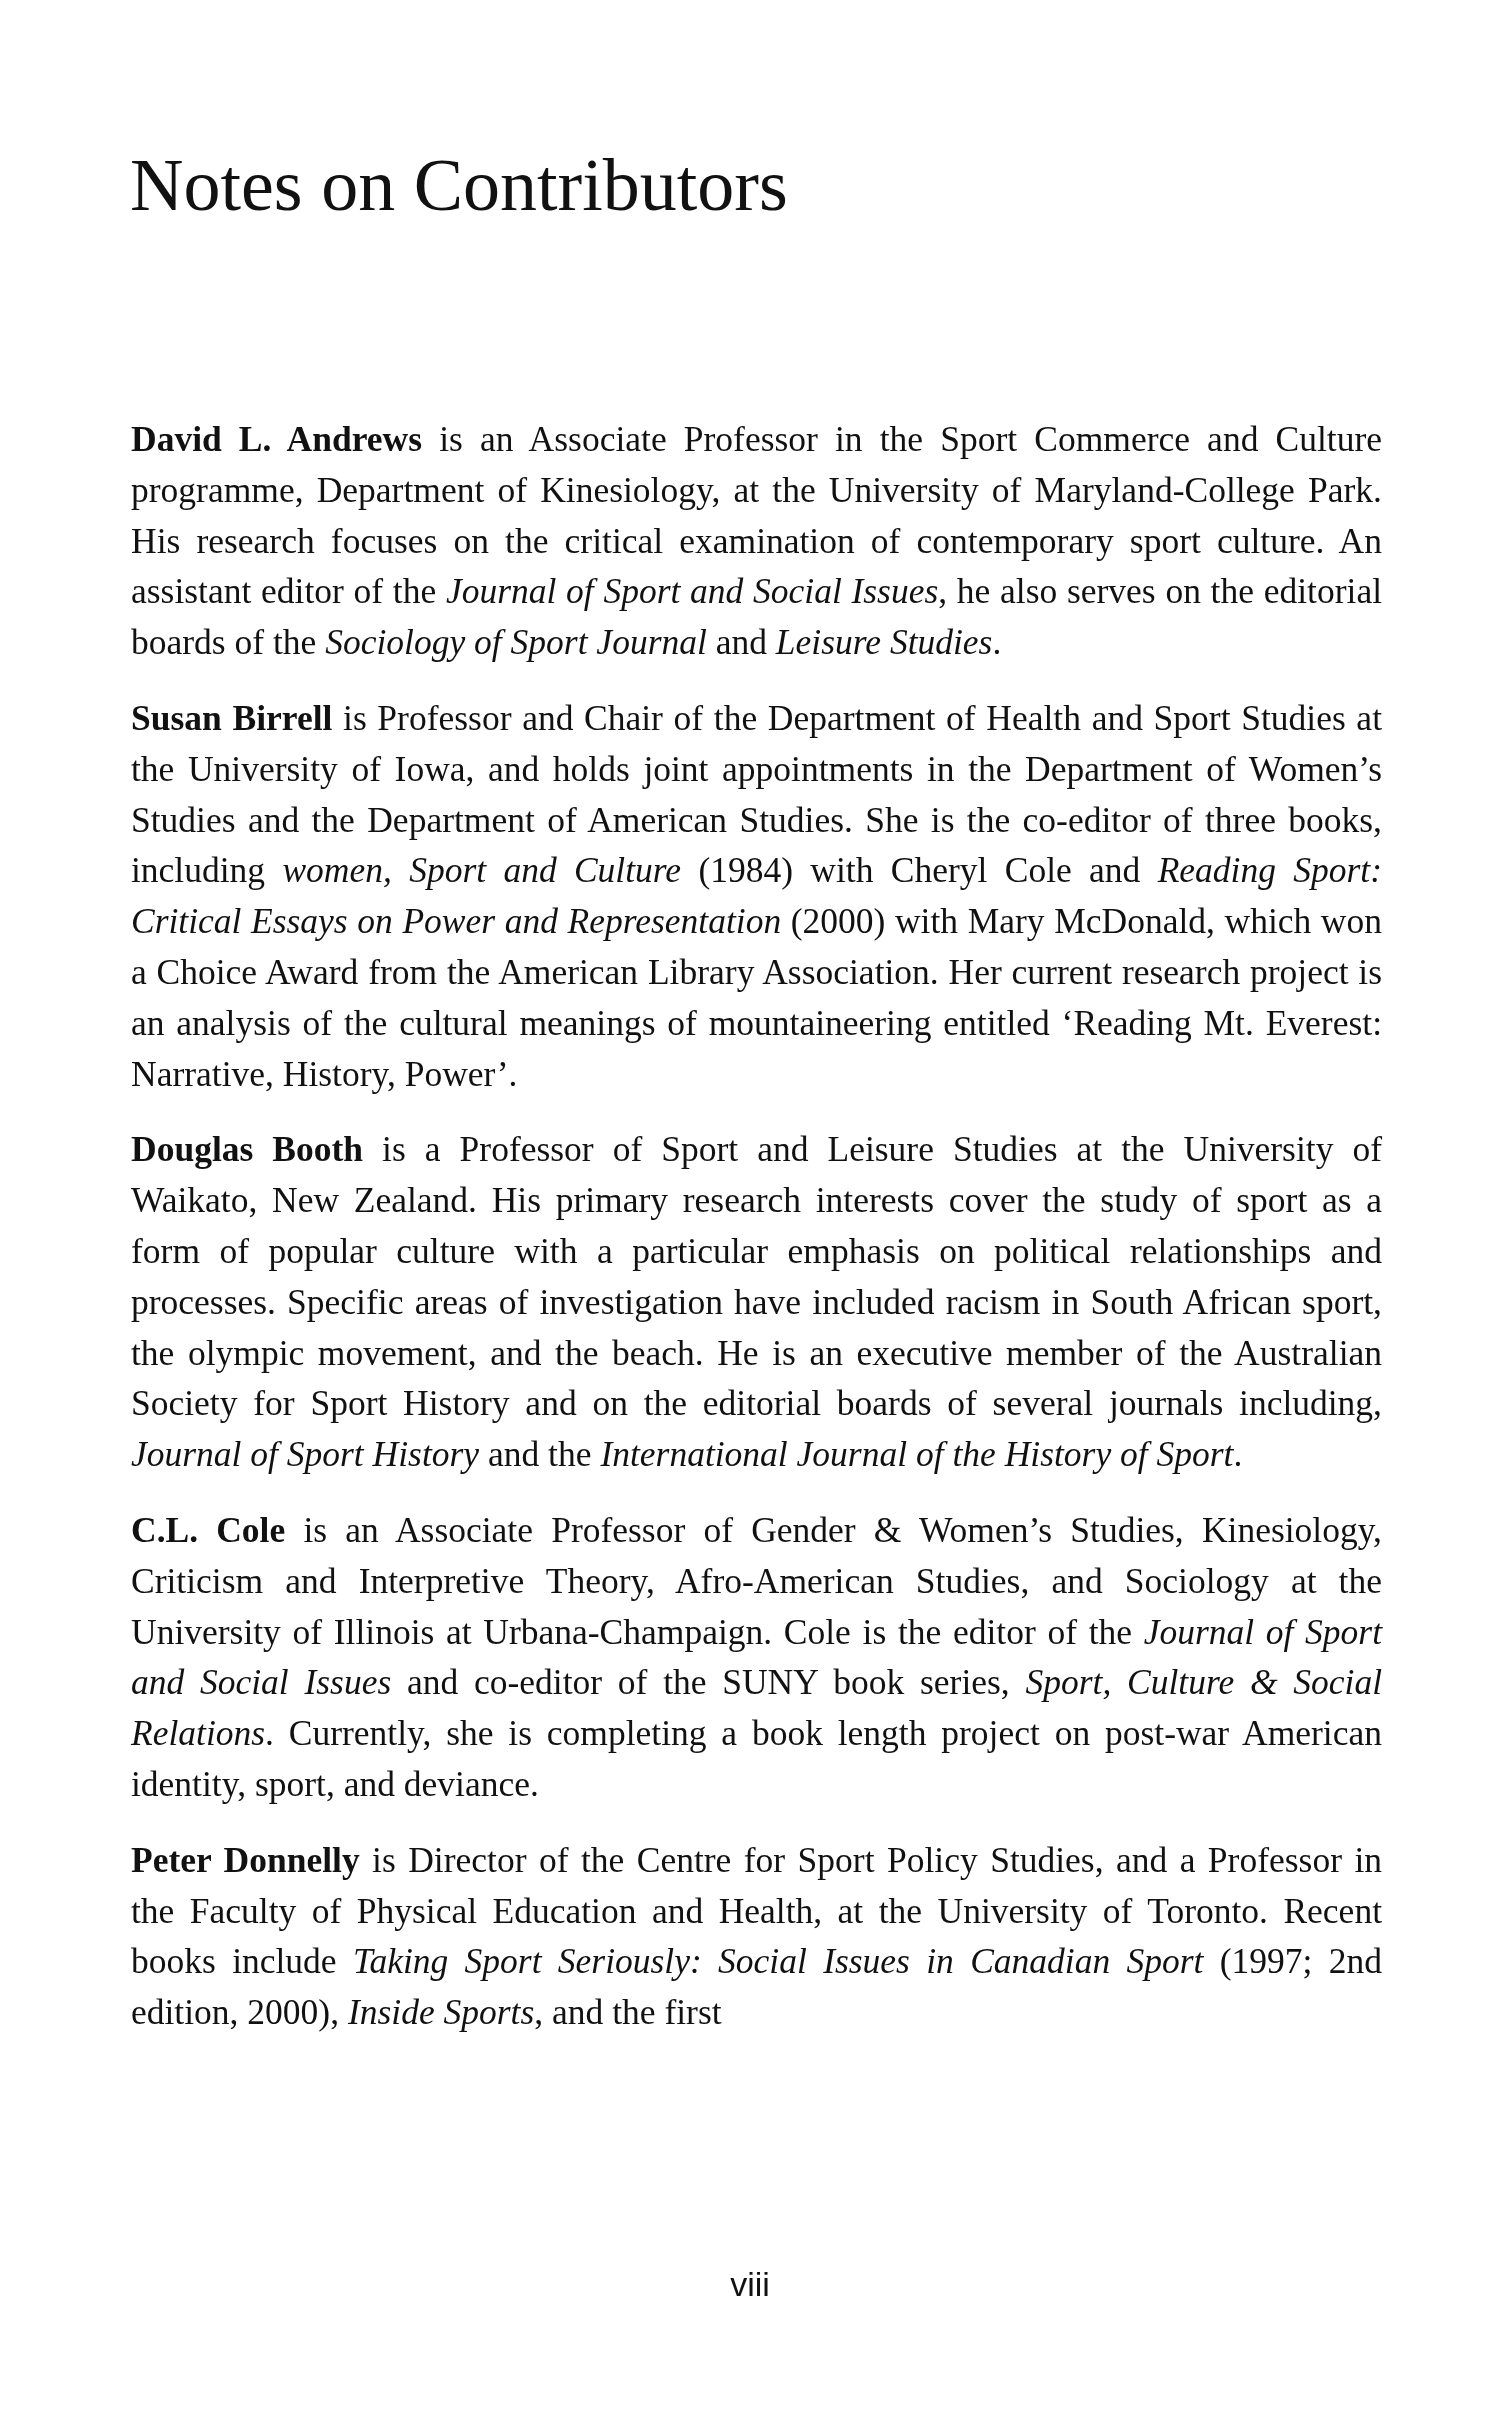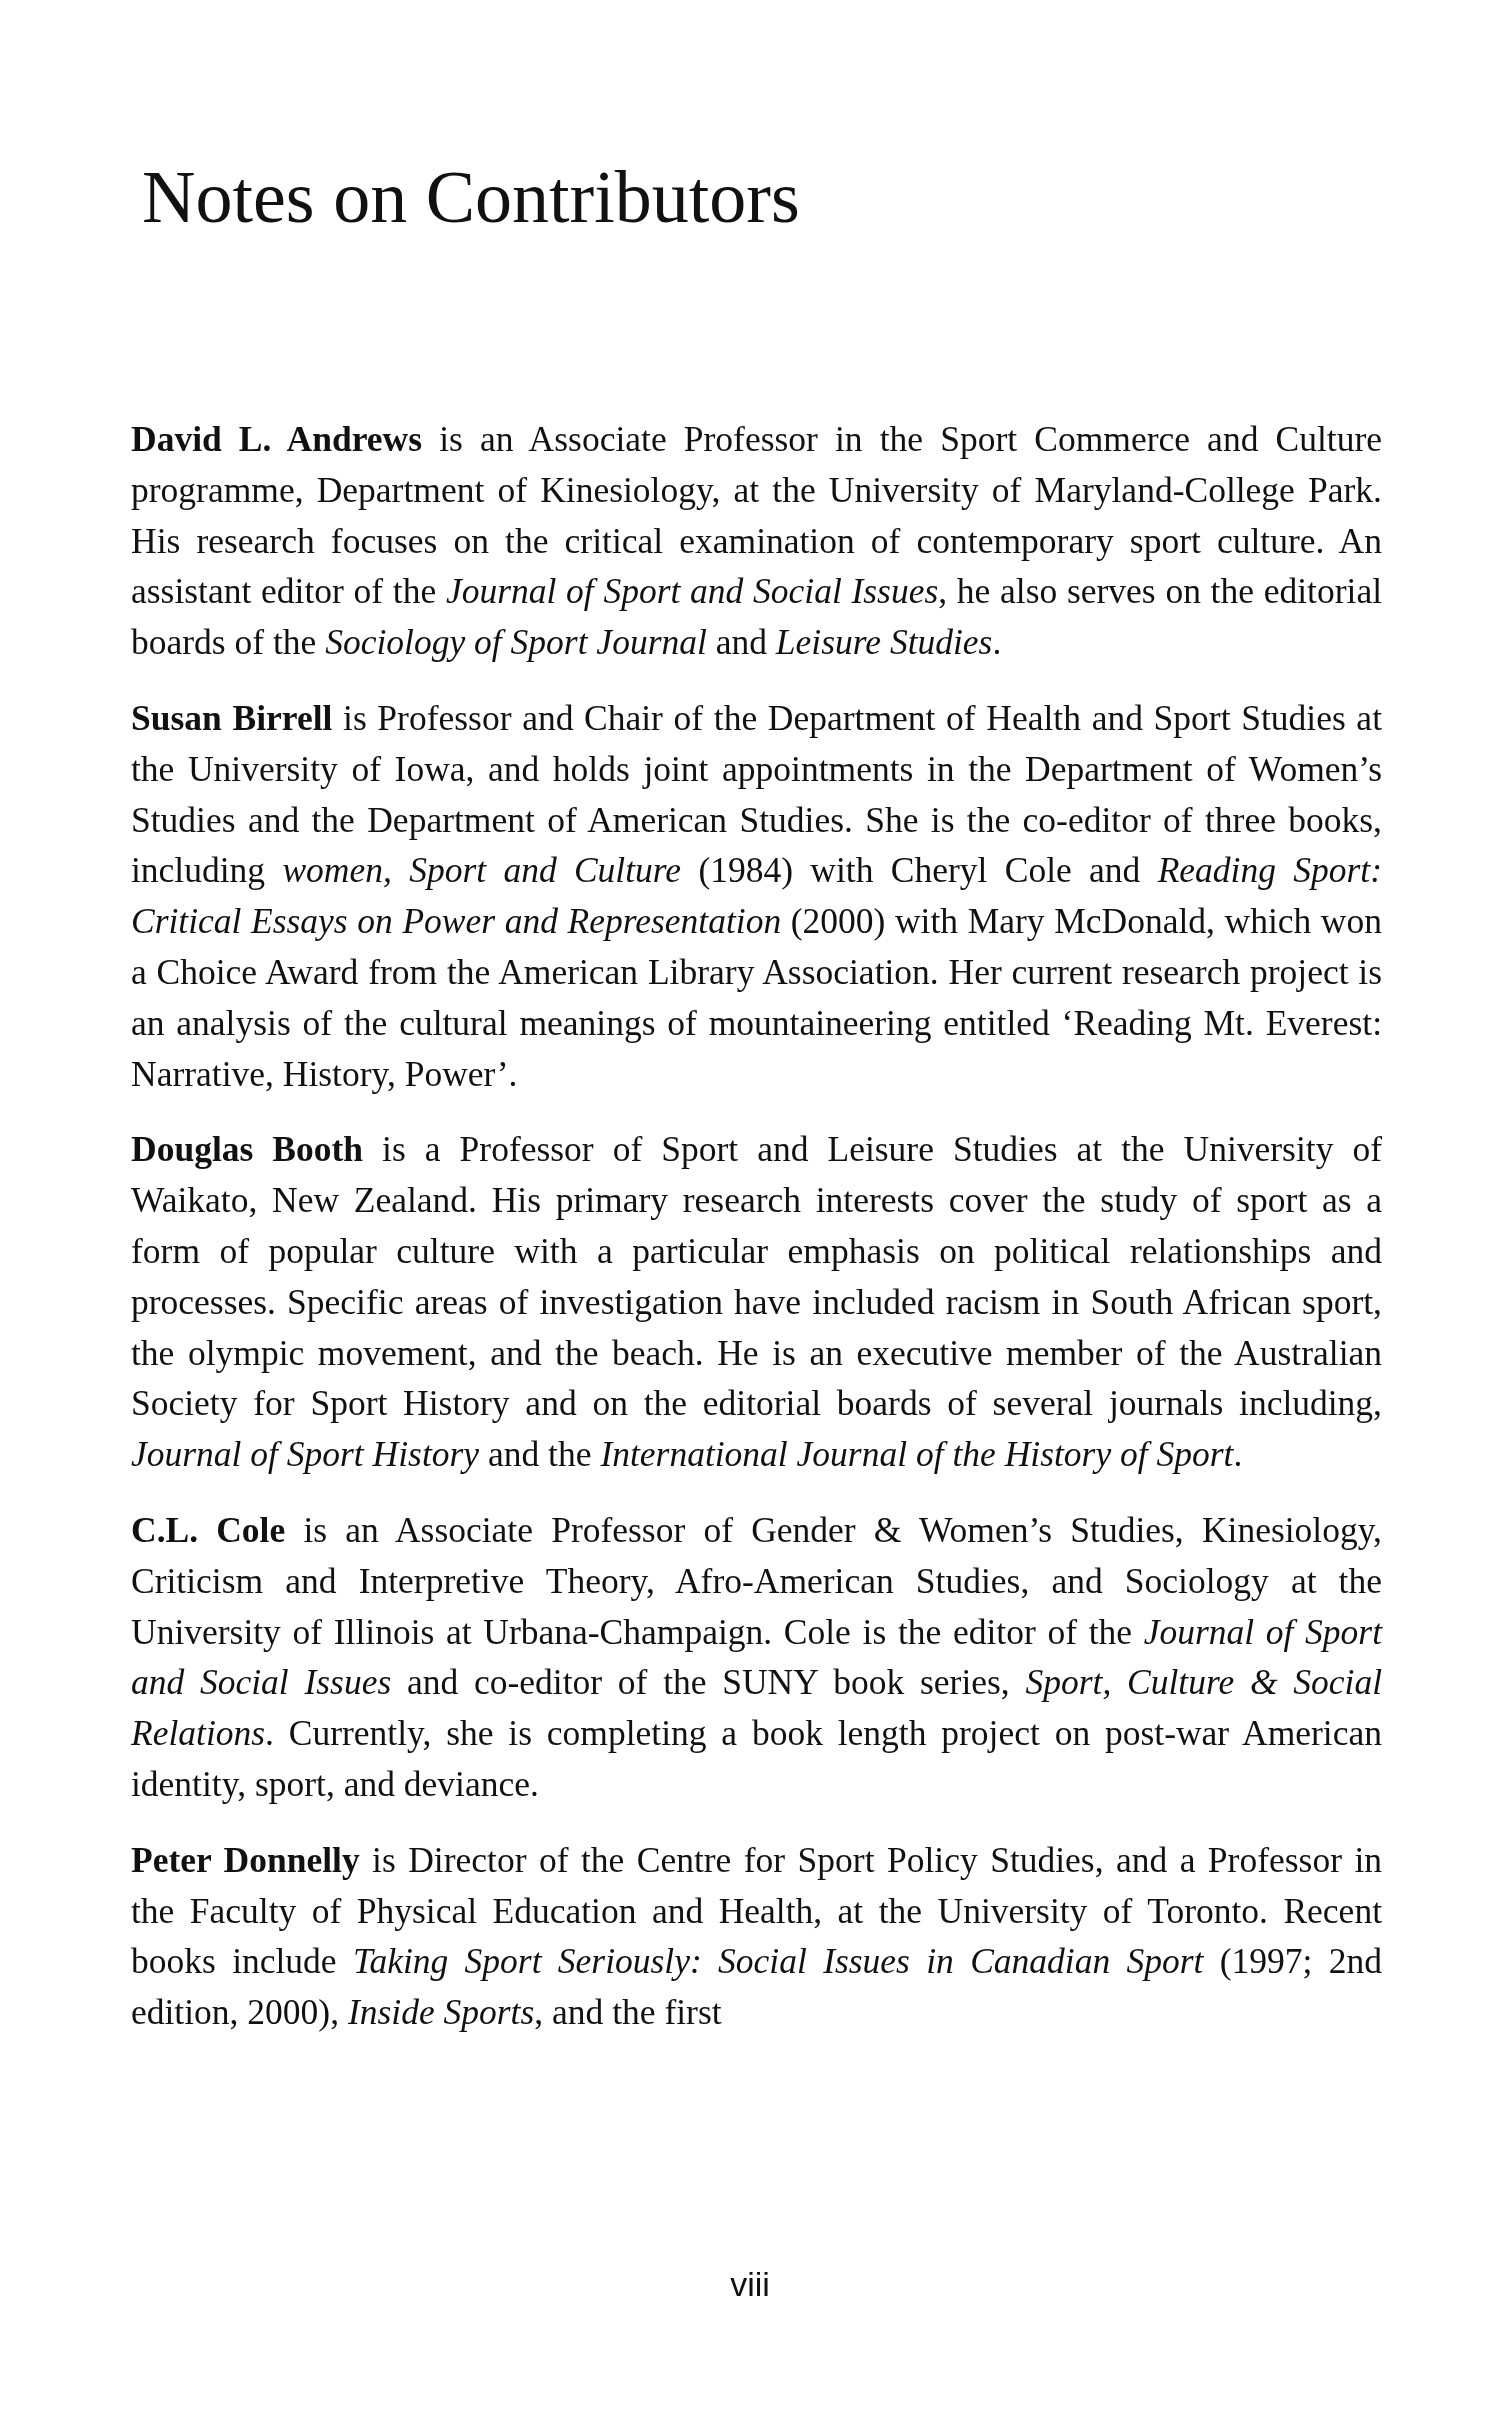--- a/index.html
+++ b/index.html
@@ -1,18 +1,18 @@
 <!DOCTYPE html>
 <html><head>
 <meta charset="utf-8">
 <style>
   html, body { margin: 0; padding: 0; background: #ffffff; }
   body { width: 1500px; height: 2421px; position: relative; overflow: hidden; color: #111111; }
   .page-title {
-    position: absolute; left: 130px; top: 140px; margin: 12px;
+    position: absolute; left: 130px; top: 140px; margin: 0;
     font-family: "Liberation Serif", "DejaVu Serif", serif;
     font-weight: normal; font-size: 74px; line-height: 90px; letter-spacing: 0px;
     color: #111;
   }
   .body {
     position: absolute; left: 131px; top: 414px; width: 1267px;
     font-family: "Liberation Serif", "DejaVu Serif", serif;
     font-size: 35.5px; line-height: 50.8px; text-align: justify;
     hyphens: none;
   }

